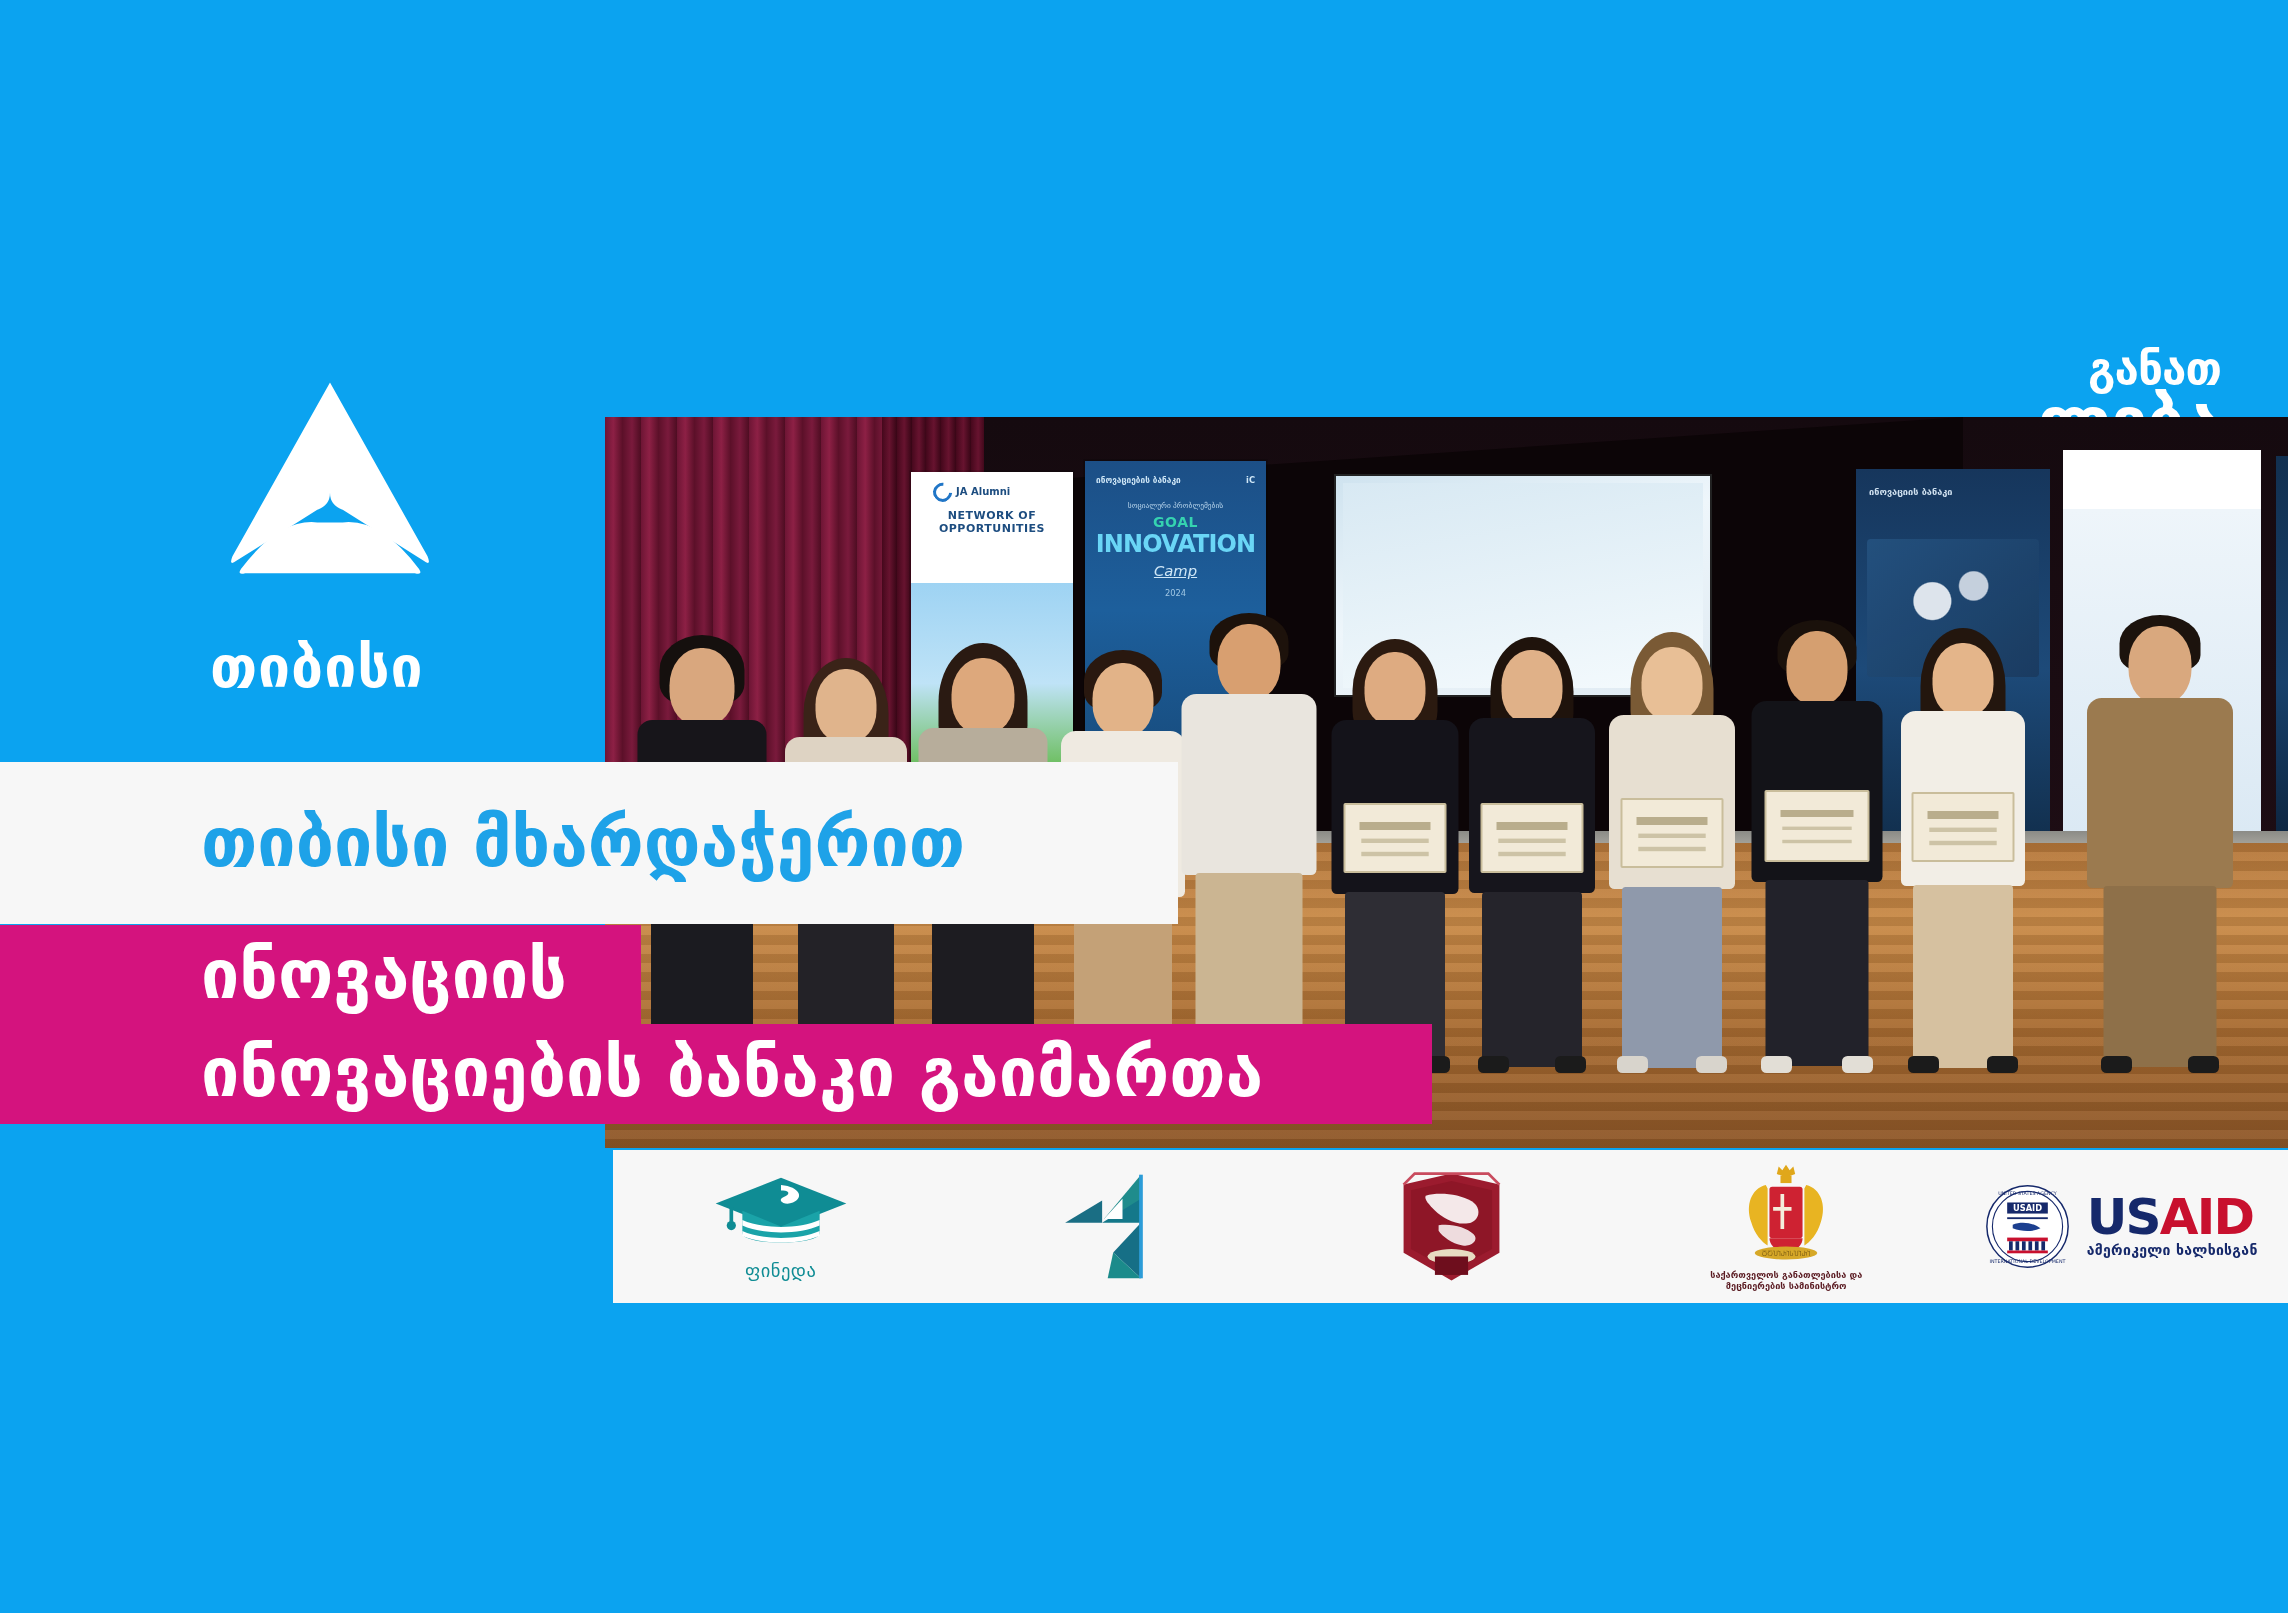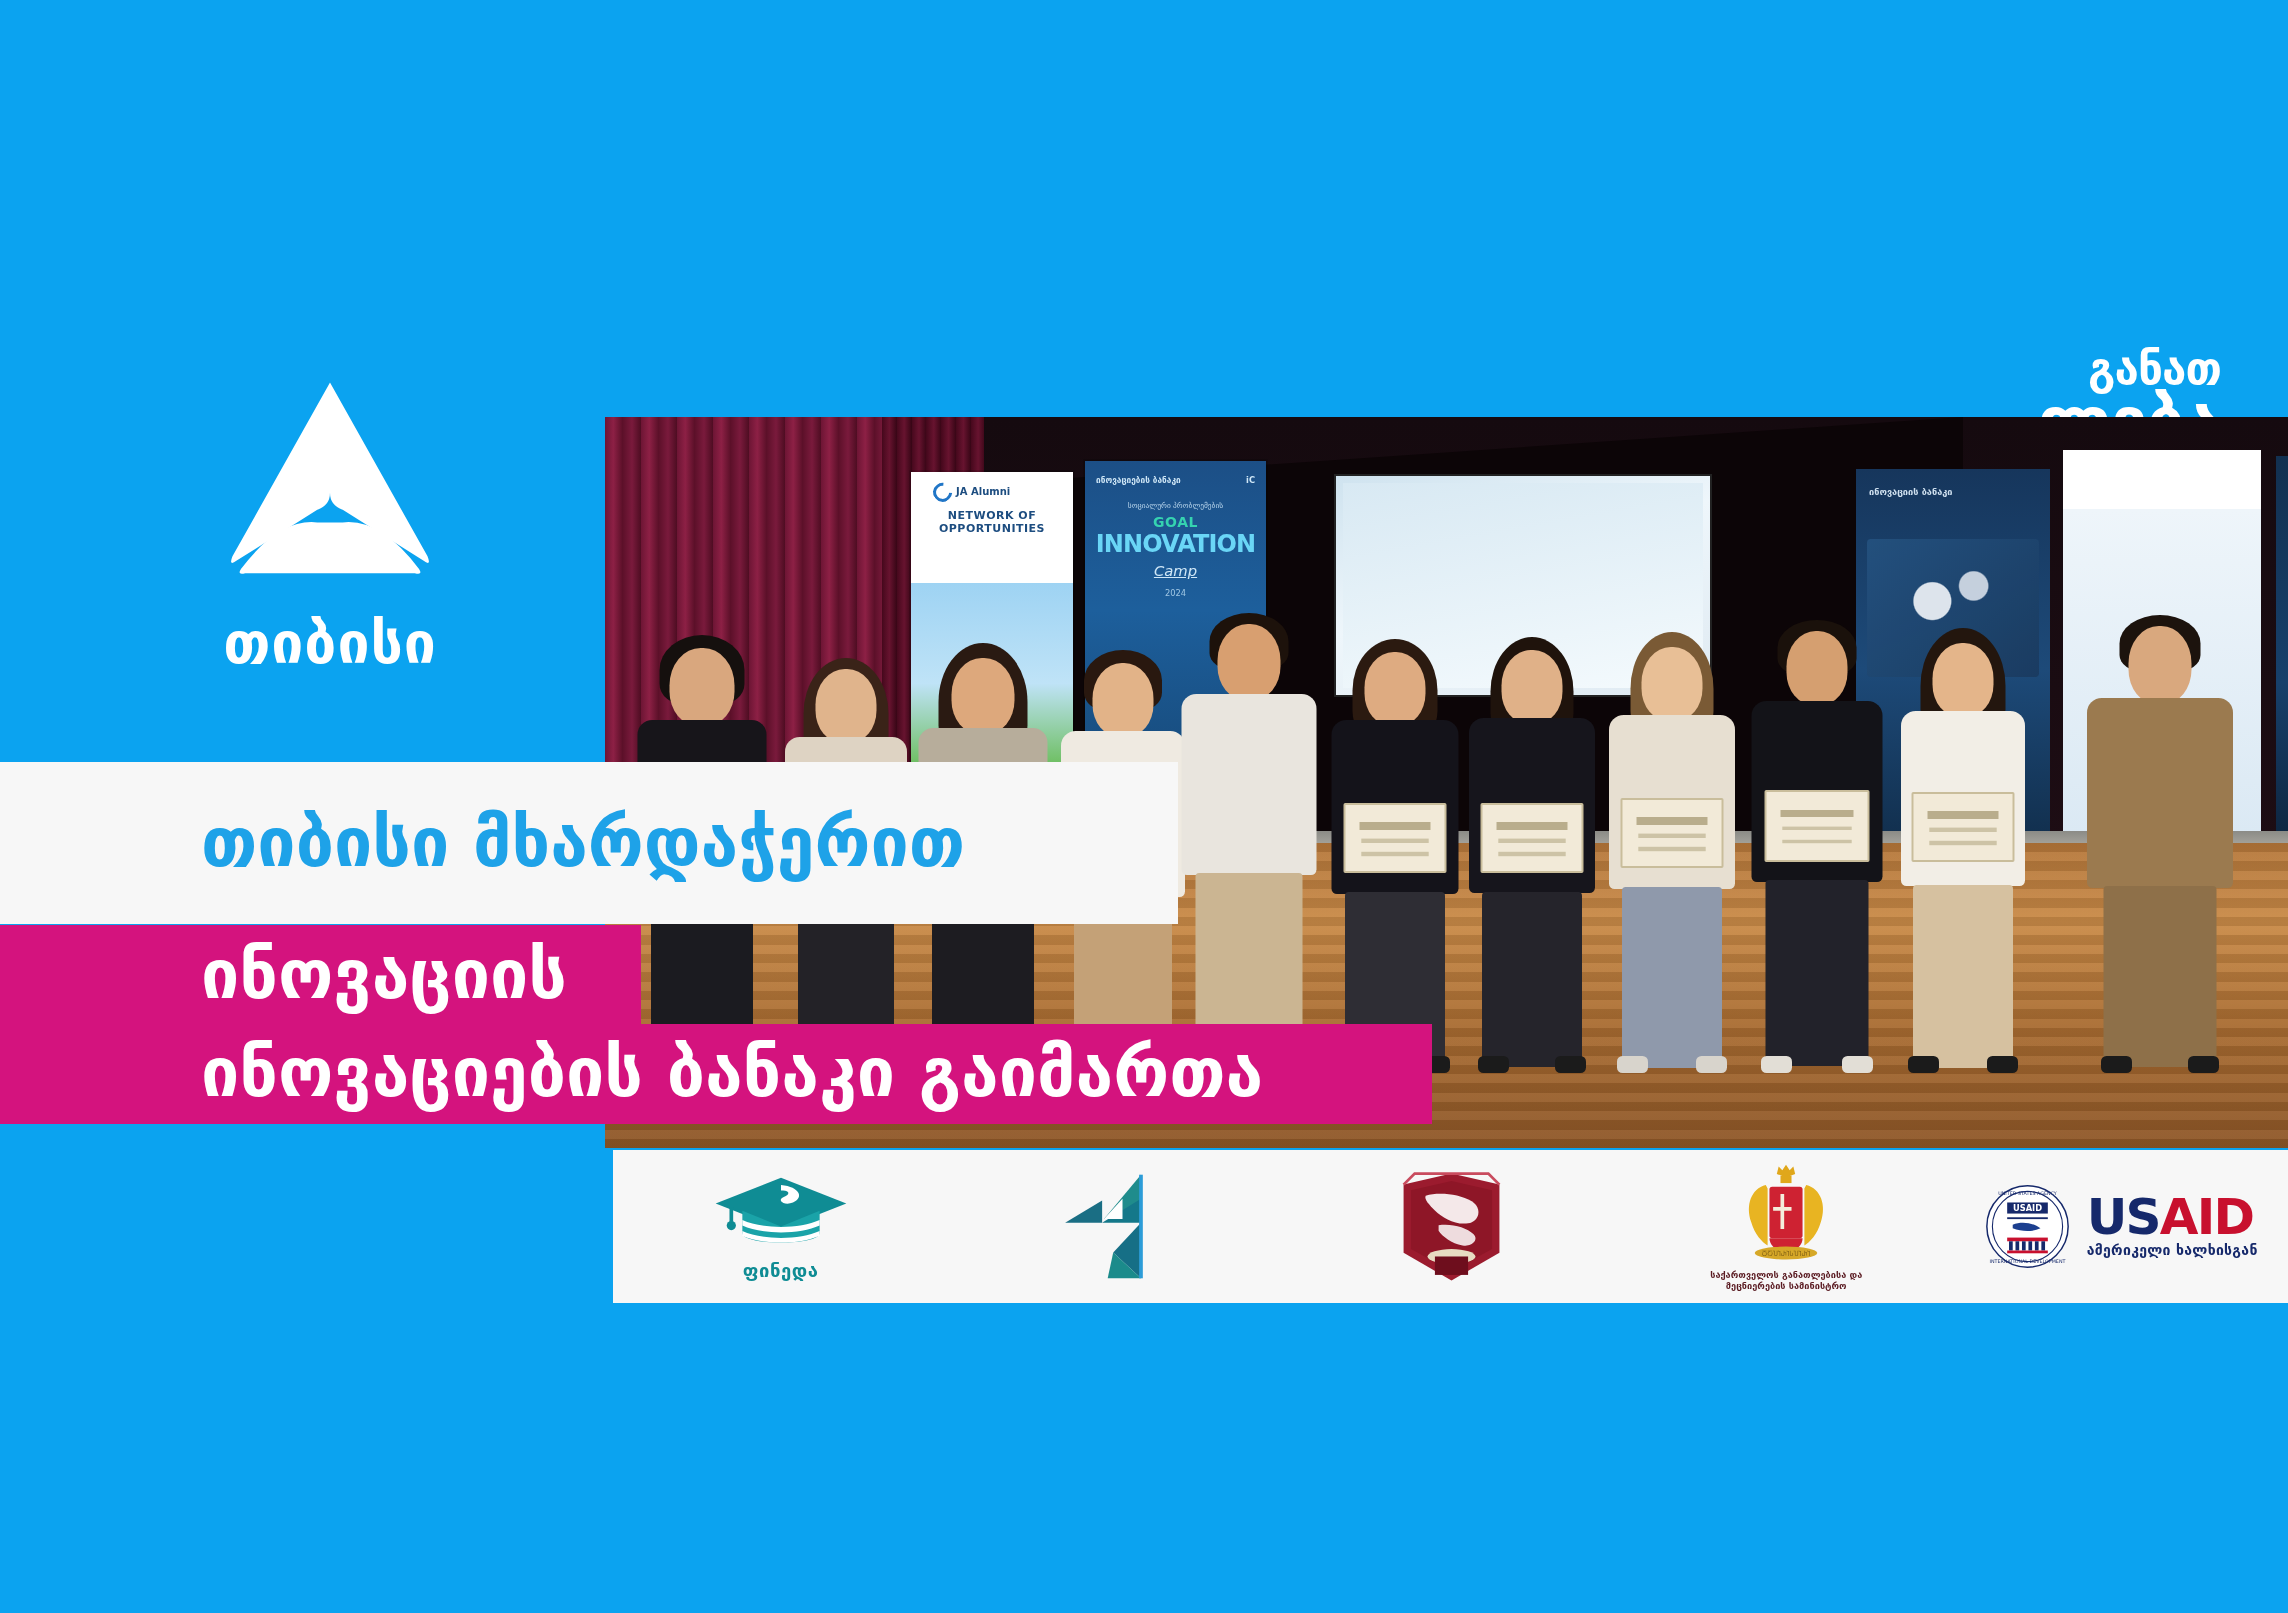--- a/index.html
+++ b/index.html
@@ -7,21 +7,21 @@
   body {
     font-family:"DejaVu Sans","Liberation Sans",sans-serif;
     background:#0BA3F0;
     position:relative;
   }
 
   
   #tbc-logo { position:absolute; left:210px; top:369px; width:240px; }
   #tbc-logo .mark { width:212px; height:222px; margin:0 auto; display:block; }
   #tbc-logo .wordmark {
-    margin-top:24px; text-align:center; color:#ffffff;
+    margin-top:48px; text-align:left; color:#ffffff;
     font-size:57px; font-weight:700; letter-spacing:0.9px; line-height:1;
   }
 
   
   #ganatleba { position:absolute; right:68px; top:349px; width:305px; color:#fff; }
   #ganatleba .g-l1 {
     font-size:44px; font-weight:700; line-height:.92; text-align:right;
     letter-spacing:-0.9px;
   }
   #ganatleba .g-row2 {
@@ -172,21 +172,21 @@
   
   #logo-strip {
     position:absolute; left:613px; top:1150px; width:1676px; height:153px;
     background:#F7F7F7; display:flex; align-items:center;
   }
   .logo-slot { flex:1; display:flex; flex-direction:column;
                align-items:center; justify-content:center; height:100%; }
 
   
   .cap-wrap { width:138px; height:85px; position:relative; }
-  .cap-name { font-size:18.5px; font-weight:700; color:#0F8C94; margin-top:3.7px; letter-spacing:0.5px; }
+  .cap-name { font-size:18.5px; font-weight:400; color:#0F8C94; margin-top:3.7px; letter-spacing:0.5px; }
 
   
   .tri-logo { width:102px; height:111px; }
 
   
   .crest { width:129px; height:118px; }
 
   
   .coa { width:114px; height:103px; }
   .coa-cap { font-size:9.2px; color:#5a1b22; text-align:center; line-height:1.25;

